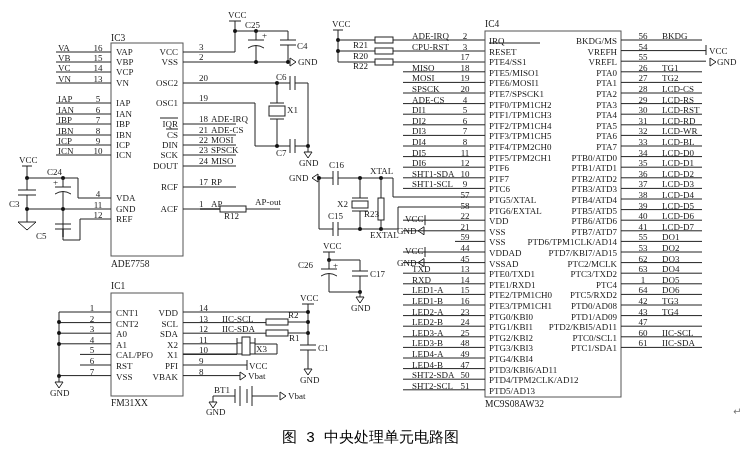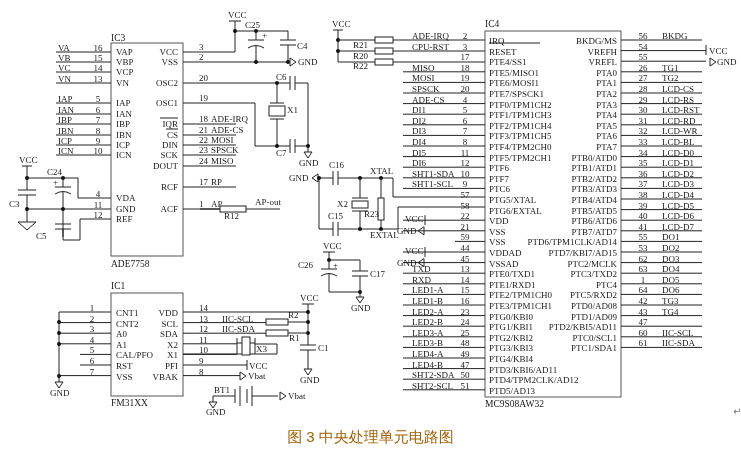--- a/index.html
+++ b/index.html
@@ -5,21 +5,21 @@
   html, body { margin: 0; padding: 0; background: #ffffff; }
   body { width: 741px; height: 452px; position: relative; overflow: hidden; }
   #schem { position: absolute; left: 0; top: 0; }
   #schem text { font-family: "Liberation Serif", "DejaVu Serif", serif; font-size: 9px; fill: #1a1a1a; }
   #schem .lbl { font-size: 9.5px; }
   #schem line, #schem rect.box, #schem polyline, #schem path.w { stroke: #222; stroke-width: 1; fill: none; }
   #schem rect.box { stroke: #555; fill: #ffffff; }
   #schem rect.res { stroke: #222; fill: #ffffff; }
   #schem circle.dot { fill: #111; }
   .caption { position: absolute; left: 0; width: 741px; top: 428px; text-align: center;
-    font-family: Liberation Sans, sans-serif; font-size: 15px; color: #a16207; }
+    font-family: Liberation Mono, monospace; font-size: 15px; color: #000000; }
   .para-mark { position: absolute; left: 733px; top: 406px; font-family: "DejaVu Sans", sans-serif; font-size: 10px; color: #777; }
 </style>
 </head>
 <body>
 
 <svg id="schem" width="741" height="452" viewBox="0 0 741 452" xmlns="http://www.w3.org/2000/svg">
 
   <g>
     <text x="111" y="41" class="lbl">IC3</text>
     <rect class="box" x="111" y="43" width="72" height="213"></rect>

